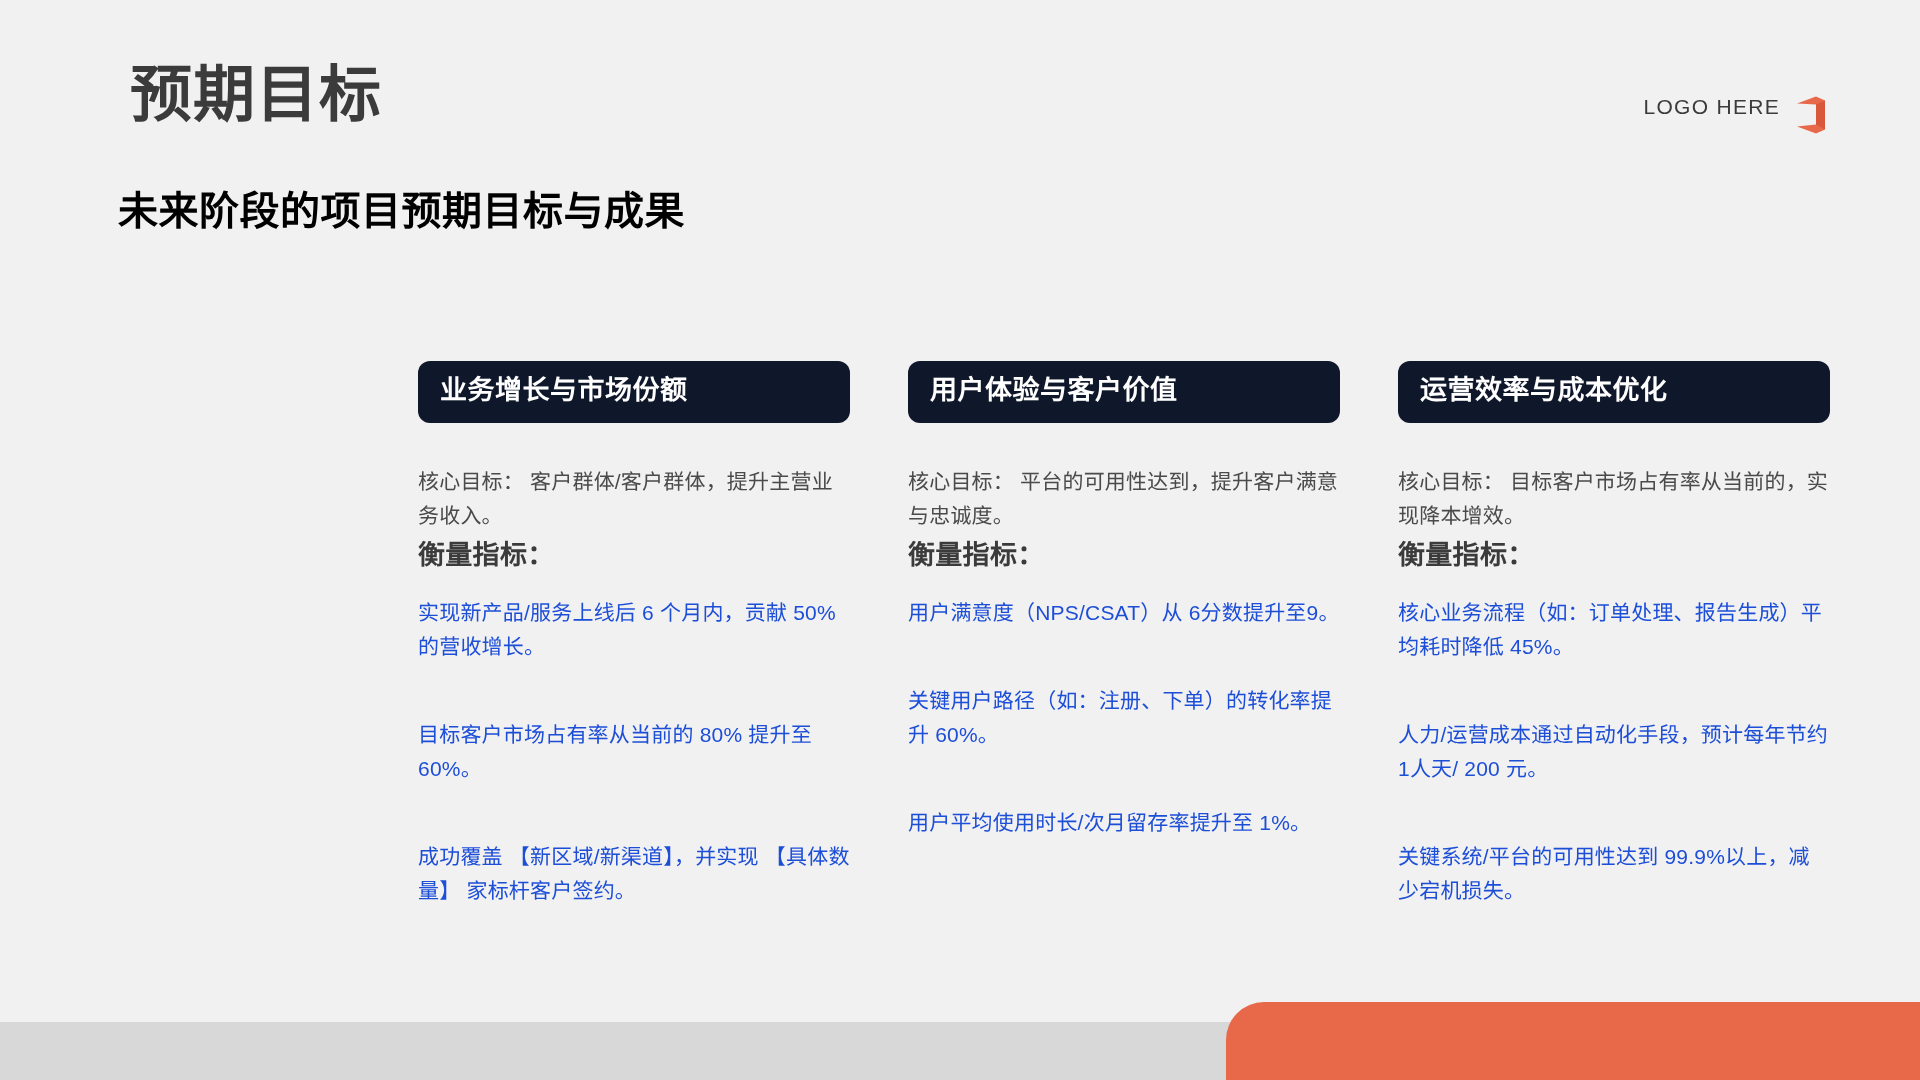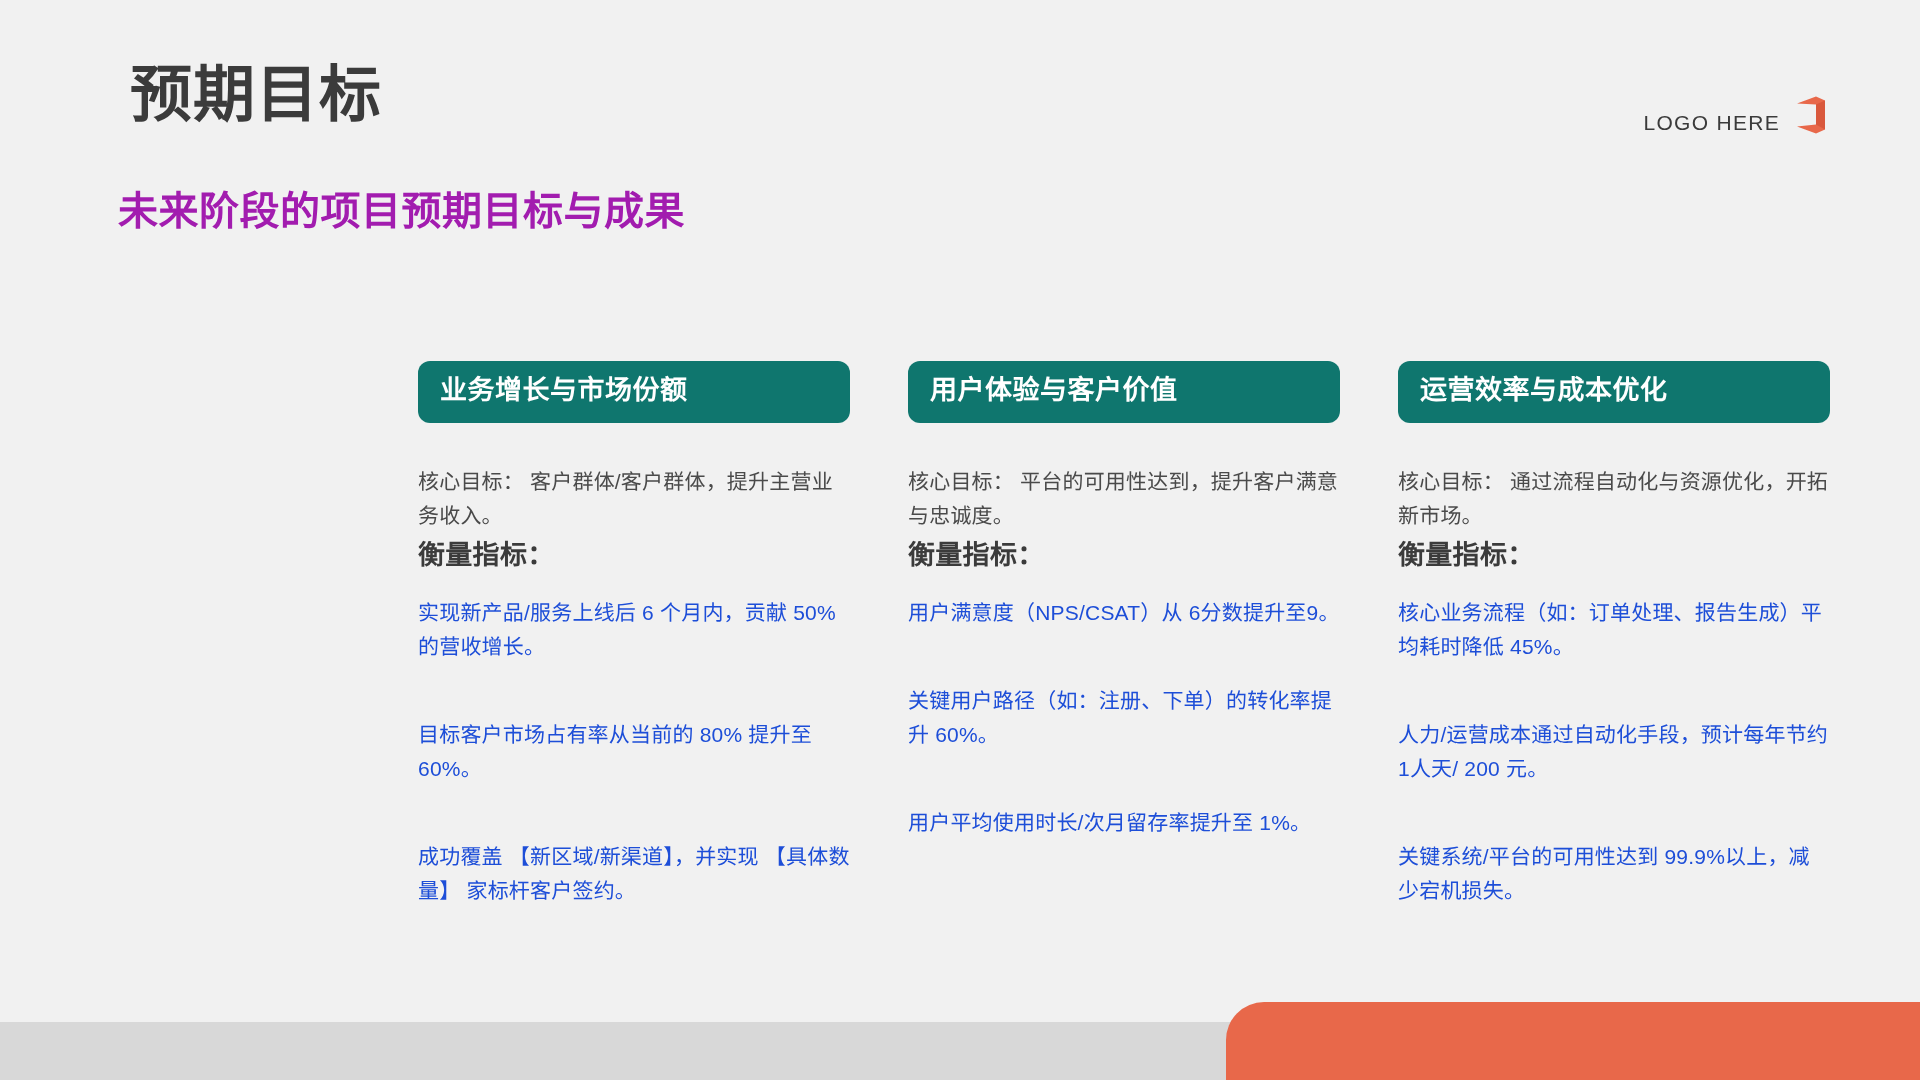--- a/index.html
+++ b/index.html
@@ -35,33 +35,33 @@
     font-size: 62px;
     font-weight: bold;
     color: #3b3b3b;
     letter-spacing: 1px;
     line-height: 1.12;
     margin: 12px;
   }
   .page-subtitle {
     font-size: 40px;
     font-weight: bold;
-    color: #a21caf;
+    color: #000000;
     letter-spacing: 0.5px;
     margin: 0;
     padding-top: 38px;
   }
 
   
   .logo-area {
     position: absolute;
     right: 92px;
     top: 95px;
     display: flex;
-    align-items: flex-end;
+    align-items: flex-start;
     gap: 14px;
   }
   .logo-text {
     font-size: 21px;
     letter-spacing: 1.3px;
     color: #3b3b3b;
     font-weight: normal;
   }
   .logo-mark {
     width: 34px;
@@ -76,21 +76,21 @@
     top: 361px;
     width: 1412px;
     display: flex;
     gap: 58px;
   }
   .column {
     width: 432px;
     flex: 0 0 432px;
   }
   .col-pill {
-    background: #0f766e;
+    background: #0f172a;
     border-radius: 12px;
     padding: 15px 22px 17px 22px;
     box-sizing: border-box;
     min-height: 58px;
     display: flex;
     align-items: center;
   }
   .col-pill-label {
     color: #ffffff;
     font-size: 27px;
@@ -189,21 +189,21 @@
         <div class="metric-item">用户满意度（NPS/CSAT）从 6分数提升至9。</div>
         <div class="metric-item">关键用户路径（如：注册、下单）的转化率提升 60%。</div>
         <div class="metric-item">用户平均使用时长/次月留存率提升至 1%。</div>
       </div>
     </div>
 
     <div class="column">
       <div class="col-pill">
         <span class="col-pill-label">运营效率与成本优化</span>
       </div>
-      <div class="col-goal">核心目标： 通过流程自动化与资源优化，开拓新市场。</div>
+      <div class="col-goal">核心目标： 目标客户市场占有率从当前的，实现降本增效。</div>
       <div class="col-metrics-title">衡量指标：</div>
       <div class="metric-list">
         <div class="metric-item">核心业务流程（如：订单处理、报告生成）平均耗时降低 45%。</div>
         <div class="metric-item">人力/运营成本通过自动化手段，预计每年节约 1人天/ 200 元。</div>
         <div class="metric-item">关键系统/平台的可用性达到 99.9%以上，减少宕机损失。</div>
       </div>
     </div>
 
   </div>
 

